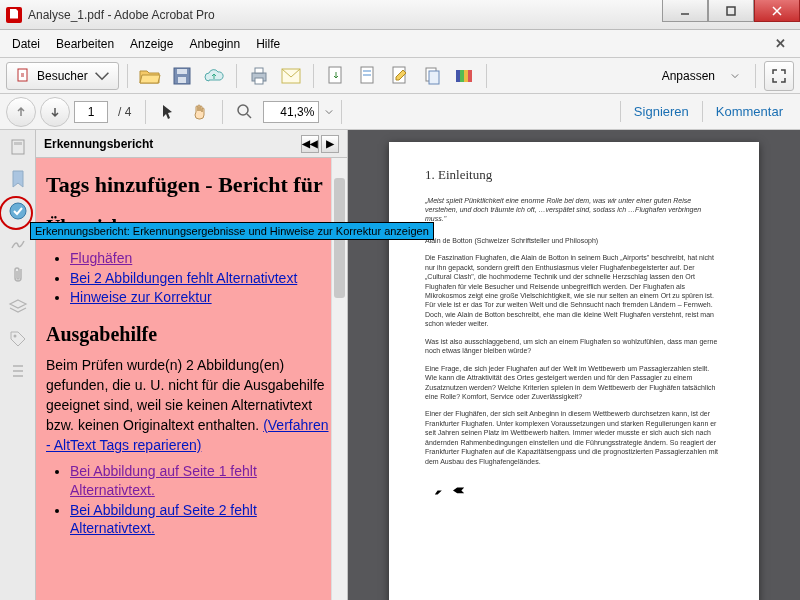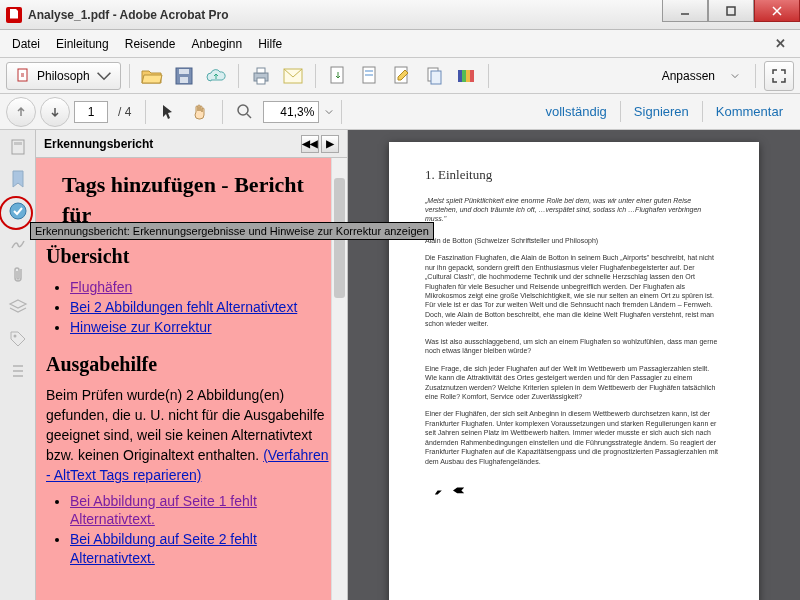--- a/index.html
+++ b/index.html
@@ -1,19 +1,19 @@
 <!DOCTYPE html>
 <html><head>
 <meta charset="utf-8">
 <style>
   * { margin: 0; padding: 0; box-sizing: border-box; font-family: "Segoe UI", Tahoma, sans-serif; }
   body { width: 800px; height: 600px; overflow: hidden; background: #fff; }
 
   
-  .titlebar { height: 30px; background: linear-gradient(to bottom, #f8f8f8, #e6e6e6); display: flex; align-items: center; border-bottom: 1px solid #bbb; position: relative; font-weight: bold; }
+  .titlebar { height: 30px; background: linear-gradient(to bottom, #f8f8f8, #e6e6e6); display: flex; align-items: center; border-bottom: 1px solid #bbb; position: relative; }
   .titlebar .app-icon { width: 16px; height: 16px; margin: 0 6px; background: #c00; border-radius: 2px; position: relative; }
   .titlebar .app-icon:after { content: ""; position: absolute; top: 2px; left: 4px; width: 8px; height: 10px; background: #fff; clip-path: polygon(0 0,70% 0,100% 25%,100% 100%,0 100%); }
   .titlebar .title { font-size: 12px; color: #333; }
   .winbtns { position: absolute; right: 0; top: 0; display: flex; }
   .winbtn { width: 46px; height: 22px; display: flex; align-items: center; justify-content: center; font-size: 11px; border: 1px solid #999; border-top: none; background: linear-gradient(to bottom,#f6f6f6,#dedede); }
   .winbtn.close { background: linear-gradient(to bottom,#e57373,#c83030); color: #fff; border-color: #a02020; }
   .winbtn svg { width: 12px; height: 12px; stroke: #444; stroke-width: 1.5; fill: none; }
   .winbtn.close svg { stroke: #fff; }
 
   
@@ -47,32 +47,32 @@
   .navico.active { opacity: 1; }
   .navico.highlight { position: relative; }
   .navico.highlight:before { content: ""; position: absolute; left: -8px; top: -4px; width: 30px; height: 30px; border: 2px solid #c00; border-radius: 50%; }
 
   .sidepanel { width: 312px; background: #fca5a5; border-right: 1px solid #c3c3c3; display: flex; flex-direction: column; position: relative; justify-content: flex-end; }
   .sp-head { height: 28px; background: #ececec; border-bottom: 1px solid #c3c3c3; display: flex; align-items: center; justify-content: space-between; padding: 0 8px; font-size: 12px; font-weight: bold; }
   .sp-head .hbtns { display: flex; gap: 2px; }
   .sp-head .hbtn { width: 18px; height: 18px; border: 1px solid #aaa; background: linear-gradient(#fff,#e0e0e0); display: flex; align-items: center; justify-content: center; font-size: 10px; }
 
   .sp-body { flex: 1; overflow: hidden; padding: 8px 14px 8px 10px; font-size: 14px; line-height: 1.35; position: relative; }
-  .sp-body h1 { font-family: Georgia, "Times New Roman", serif; font-size: 22px; font-weight: bold; margin: 4px 16px 10px; }
+  .sp-body h1 { font-family: Georgia, "Times New Roman", serif; font-size: 22px; font-weight: bold; margin: 4px 0 10px; }
   .sp-body h2 { font-family: Georgia, "Times New Roman", serif; font-size: 20px; font-weight: bold; margin: 14px 0 8px; }
   .sp-body ul { margin: 4px 0 4px 24px; }
   .sp-body li { margin: 1px 0; }
   .sp-body a { text-decoration: underline; }
   .sp-body a.blue { color: #0017c1; }
   .sp-body a.purple { color: #7a1fa2; }
   .sp-body p { font-family: Georgia, "Times New Roman", serif; margin: 6px 0; }
   .scrollbar-v { position: absolute; right: 0; top: 28px; bottom: 0; width: 16px; background: #f0f0f0; border-left: 1px solid #ddd; }
   .scrollbar-v .thumb { position: absolute; left: 2px; right: 2px; top: 20px; height: 120px; background: #c8c8c8; border-radius: 3px; }
 
-  .tooltip { position: absolute; left: 30px; top: 222px; background: #a3a3a3; border: 1px solid #000; font-size: 11px; padding: 2px 4px; white-space: nowrap; z-index: 100; }
+  .tooltip { position: absolute; left: 30px; top: 222px; background: #0ea5e9; border: 1px solid #000; font-size: 11px; padding: 2px 4px; white-space: nowrap; z-index: 100; }
 
   .pdfview { flex: 1; background: #57575a; display: flex; justify-content: center; padding: 12px 24px 0; overflow: hidden; }
   .page { width: 370px; background: #fff; box-shadow: 0 2px 8px rgba(0,0,0,0.5); padding: 24px 36px; font-size: 7px; color: #333; line-height: 1.35; }
   .page h3 { font-family: Georgia, serif; font-size: 13px; font-weight: normal; margin-bottom: 12px; }
   .page .quote { font-style: italic; font-size: 7px; margin-bottom: 12px; }
   .page p { margin-bottom: 8px; }
   .page .plane { width: 42px; height: 14px; margin-top: 16px; }
 
   svg { display: block; }
 </style>
@@ -96,34 +96,34 @@
     <div class="winbtn close">
         <svg viewBox="0 0 12 12">
           <path d="M2 2l8 8M10 2l-8 8"></path>
         </svg>
       </div>
   </div>
 </div>
 
 <div class="menubar">
   <span>Datei</span>
-  <span>Einleitung</span>
-  <span>Reisende</span>
+  <span>Bearbeiten</span>
+  <span>Anzeige</span>
   <span>Anbeginn</span>
   <span>Hilfe</span>
   <span class="close-panel">✕</span>
 </div>
 
 <div class="tb">
   <div class="create-btn">
     <svg viewBox="0 0 16 16">
         <rect x="3" y="1" width="9" height="12" fill="#fff" stroke="#b33"></rect>
         <path d="M6 6h3M6 8h3" stroke="#b33"></path>
       </svg>
-    <span>Philosoph</span>
+    <span>Besucher</span>
     <svg viewBox="0 0 10 10" width="8" height="8">
         <path d="M1 3l4 4 4-4" stroke="#555" fill="none"></path>
       </svg>
   </div>
   <div class="tb-sep"></div>
   <div class="tbtn">
       <svg width="22" height="18" viewBox="0 0 22 18">
         <path d="M1 4h7l2 2h10v10H1z" fill="#f4c968" stroke="#b8923a"></path>
         <path d="M3 8h18l-2 8H1z" fill="#ffe08a" stroke="#b8923a"></path>
       </svg>
@@ -236,21 +236,20 @@
         <path d="M11 11l4 4" stroke="#666" stroke-width="1.5"></path>
       </svg>
     </div>
   <input class="zoom-input" value="41,3%" style="">
   <svg viewBox="0 0 10 10" width="8" height="8" style="margin-left:2px">
       <path d="M1 3l4 4 4-4" stroke="#555" fill="none"></path>
     </svg>
   <div class="tb-sep"></div>
   <div class="spacer"></div>
   <div class="right-actions">
-    <div class="ract">vollständig</div>
     <div class="vsep"></div>
     <div class="ract">Signieren</div>
     <div class="vsep"></div>
     <div class="ract">Kommentar</div>
   </div>
 </div>
 
 <div class="body-row">
 
   <div class="navpane">

